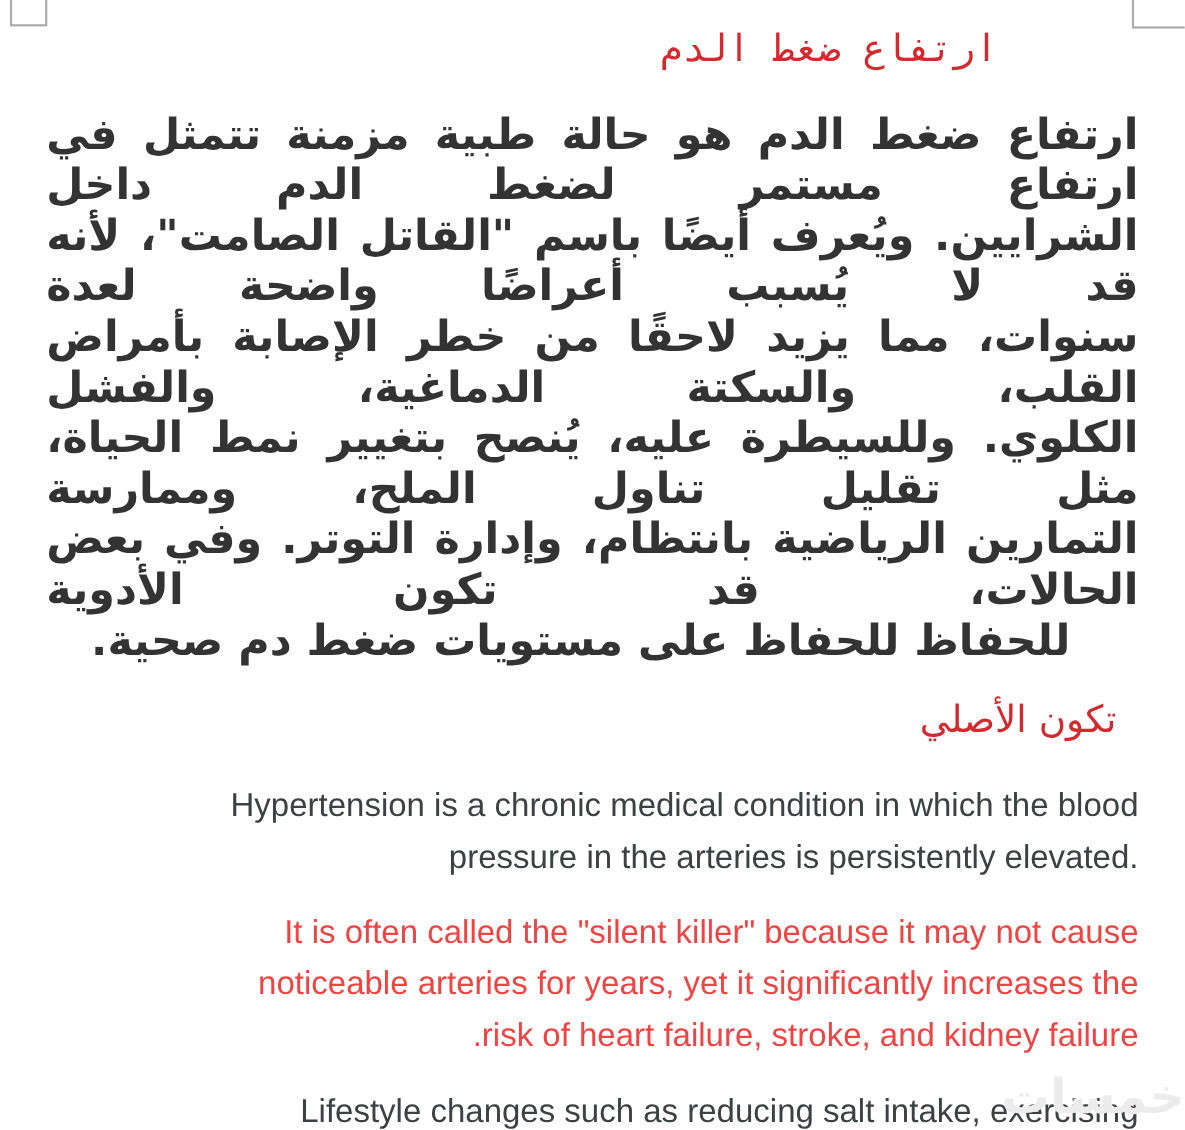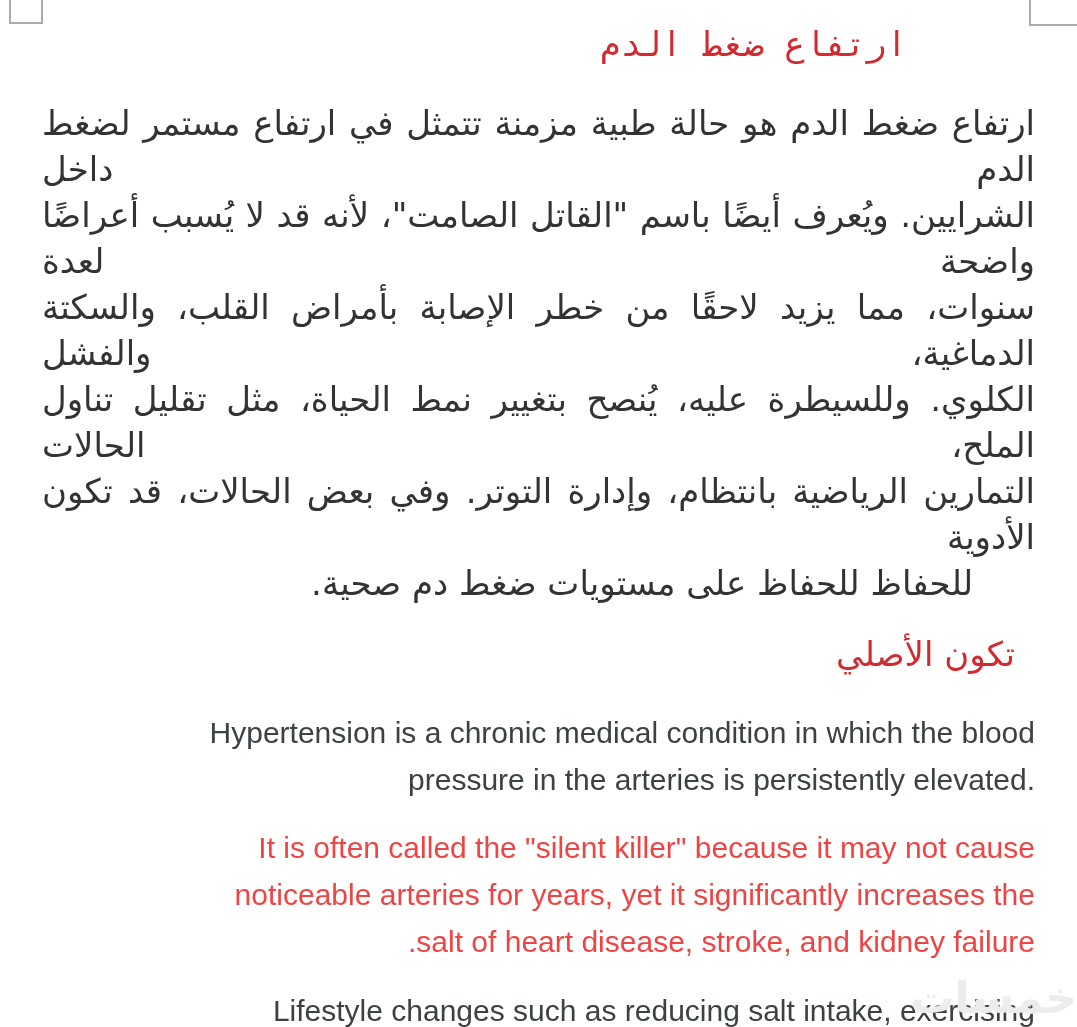--- a/index.html
+++ b/index.html
@@ -28,23 +28,23 @@
     font-size: 34px;
     line-height: 45px;
     font-weight: normal;
     text-align: right;
   }
   .heading-1 { margin: 25px 128px 0 0; font-family: Liberation Mono, monospace; }
   .heading-2 { margin: 26px 20px 0 0; }
 
   .ar-paragraph {
     margin-top: 30px;
-    font-size: 34px;
+    font-size: 39px;
     line-height: 46px;
-    font-weight: normal;
+    font-weight: bold;
   }
   .ar-line {
     text-align: justify;
     text-align-last: justify;
   }
   .ar-line-last {
     text-align: right;
     text-align-last: right;
     padding-left: 0;
     padding-right: 62px;
@@ -81,36 +81,36 @@
 <div class="corner corner-tr"></div>
 
 <div class="content">
 
   <h1 class="ar heading heading-1" style="color:#d22a2e">ارتفاع ضغط الدم</h1>
 
   <div class="ar ar-paragraph" style="color:#333333">
     <div class="ar-line">ارتفاع ضغط الدم هو حالة طبية مزمنة تتمثل في ارتفاع مستمر لضغط الدم داخل</div>
     <div class="ar-line">الشرايين. ويُعرف أيضًا باسم "القاتل الصامت"، لأنه قد لا يُسبب أعراضًا واضحة لعدة</div>
     <div class="ar-line">سنوات، مما يزيد لاحقًا من خطر الإصابة بأمراض القلب، والسكتة الدماغية، والفشل</div>
-    <div class="ar-line">الكلوي. وللسيطرة عليه، يُنصح بتغيير نمط الحياة، مثل تقليل تناول الملح، الحالات</div>
+    <div class="ar-line">الكلوي. وللسيطرة عليه، يُنصح بتغيير نمط الحياة، مثل تقليل تناول الملح، وممارسة</div>
     <div class="ar-line">التمارين الرياضية بانتظام، وإدارة التوتر. وفي بعض الحالات، قد تكون الأدوية</div>
     <div class="ar-line ar-line-last">للحفاظ للحفاظ على مستويات ضغط دم صحية.</div>
   </div>
 
   <h2 class="ar heading heading-2" style="color:#d22a2e">تكون الأصلي</h2>
 
   <div class="en-paragraph en-p1" style="color:#3c4144">
     <div class="en-line">Hypertension is a chronic medical condition in which the blood</div>
     <div class="en-line">pressure in the arteries is persistently elevated.</div>
   </div>
 
   <div class="en-paragraph en-p2" style="color:#ef4444">
     <div class="en-line">It is often called the "silent killer" because it may not cause</div>
     <div class="en-line">noticeable arteries for years, yet it significantly increases the</div>
-    <div class="en-line">.salt of heart disease, stroke, and kidney failure</div>
+    <div class="en-line">.risk of heart failure, stroke, and kidney failure</div>
   </div>
 
   <div class="en-paragraph en-p3" style="color:#3c4144">
     <div class="en-line">Lifestyle changes such as reducing salt intake, exercising</div>
 
   </div>
 
 </div>
 
 <div class="watermark" style="color:#ececec">خمسات</div>

